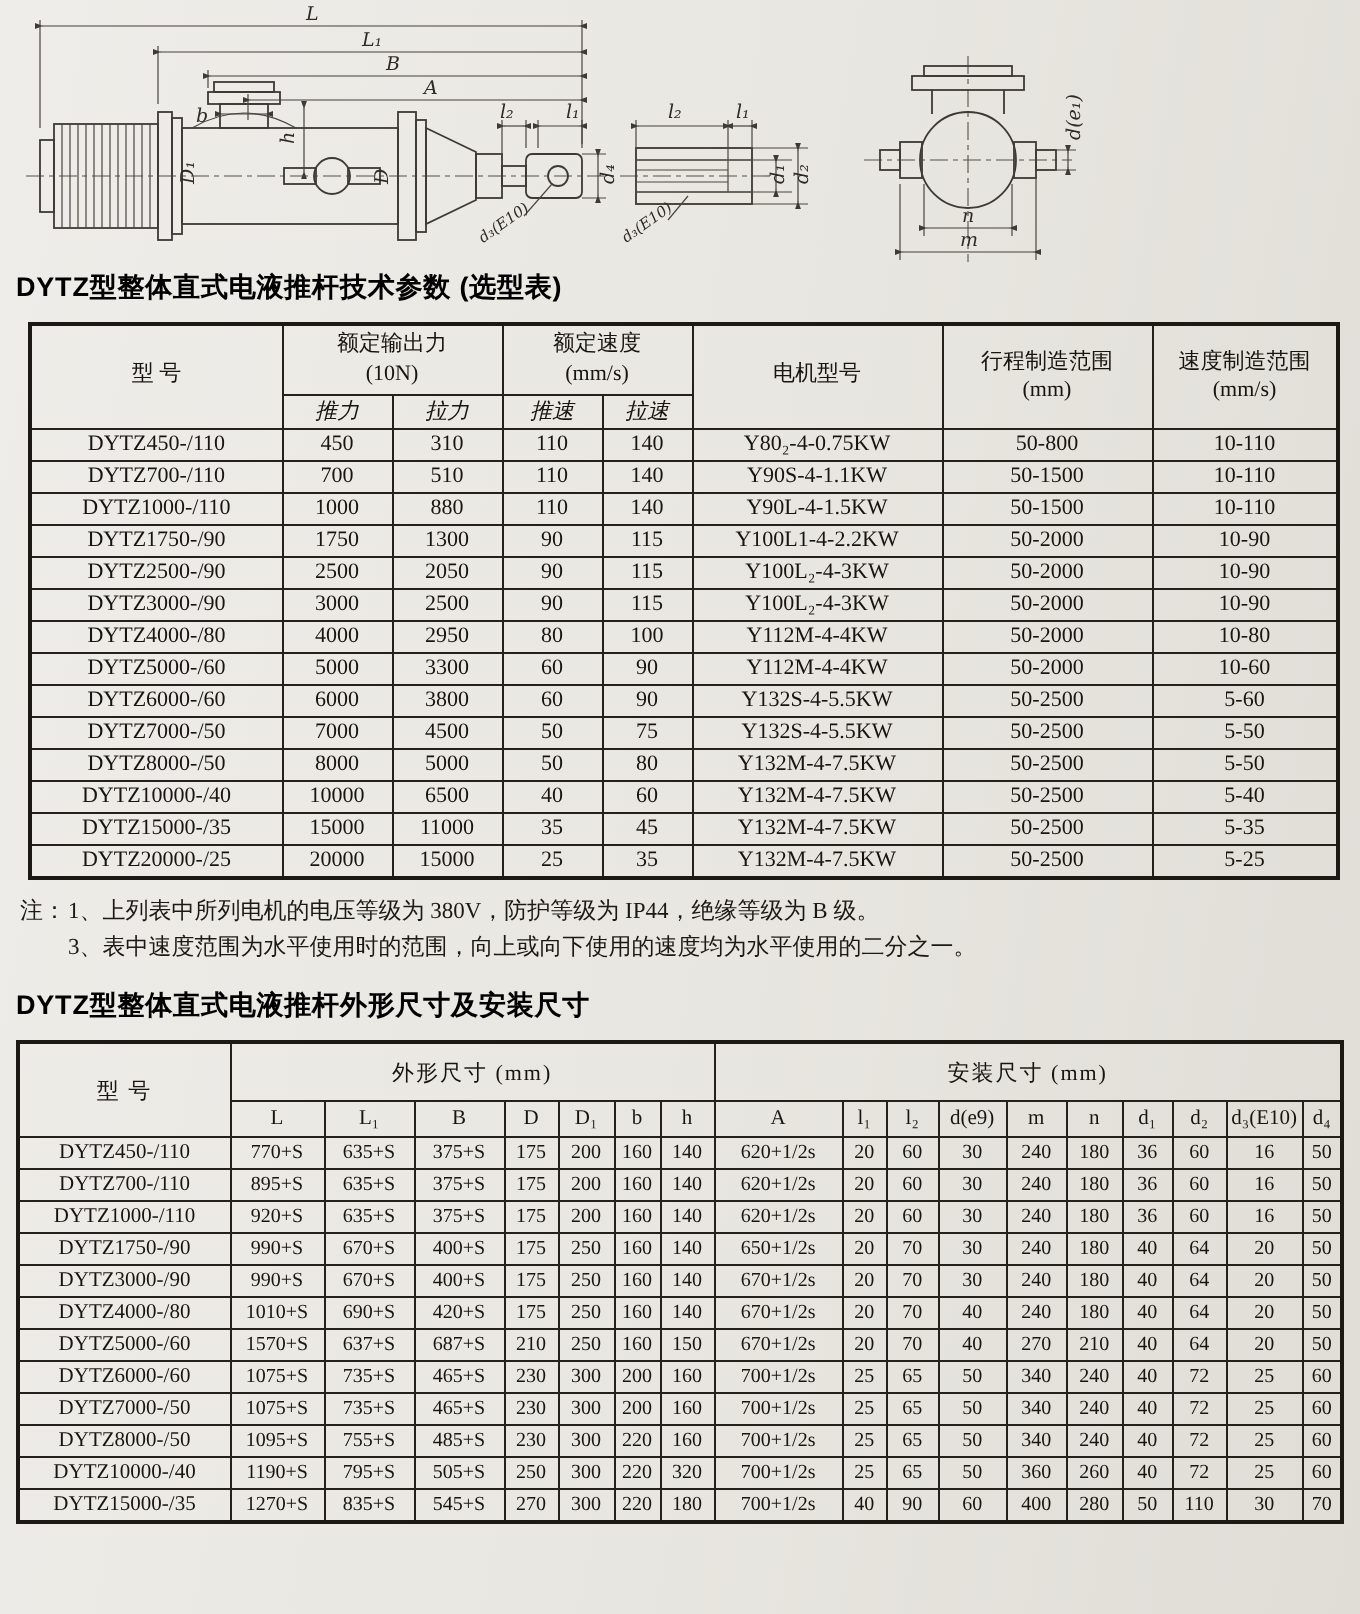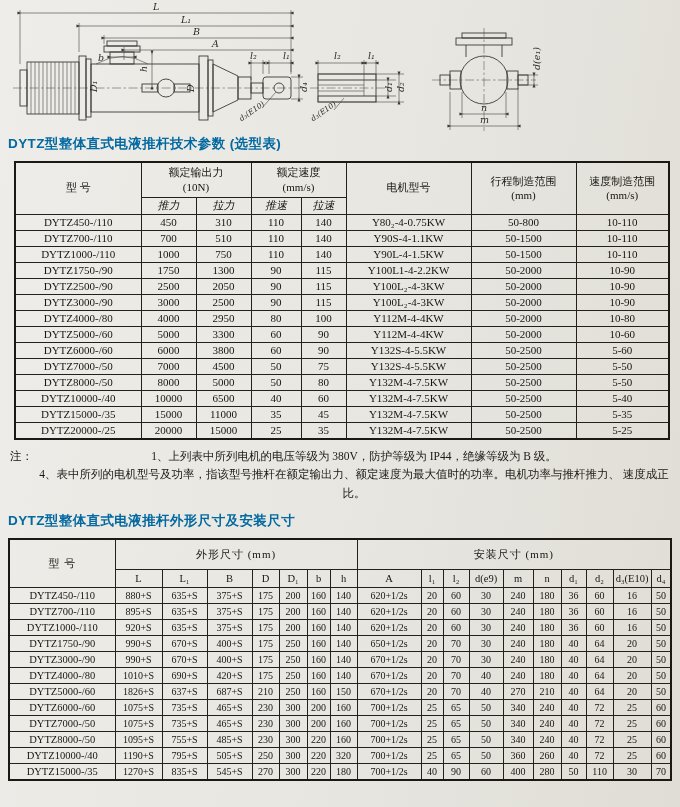--- a/index.html
+++ b/index.html
@@ -21,21 +21,21 @@
   .dwg-cl    { stroke:#55504a; stroke-width:0.55; fill:none; stroke-dasharray:9 2.5 2.5 2.5; }
   .dwg-dim   { stroke:#45413b; stroke-width:0.6; fill:none; }
   .dwg-label { font-family:"DejaVu Serif","Liberation Serif",serif; font-style:italic;
                font-size:9.5px; fill:#2e2b26; }
   .dwg-label-sm { font-size:7.5px; }
 
   
   .sec-title {
     font-family:"Liberation Sans","DejaVu Sans",sans-serif;
     font-weight:bold; font-size:13.5px; letter-spacing:0.4px;
-    color:#0369a1; padding:0 0 0 8px;
+    color:#000000; padding:0 0 0 8px;
   }
   .title1 { margin-top:3px; margin-bottom:8px; }
   .title2 { margin-top:10px; margin-bottom:8px; }
 
   
   table { border-collapse:collapse; table-layout:fixed; background:transparent; }
   th, td {
     border:1px solid #24201a; text-align:center; vertical-align:middle;
     padding:0 1px; overflow:hidden; white-space:nowrap; font-weight:normal;
   }
@@ -52,21 +52,21 @@
 
   .hdr-2line div { line-height:1.3; }
 
   
   .notes {
     position:relative; margin:7px 6px 0 10px;
     font-size:11.5px; line-height:1.62; color:#1c1813;
   }
   .notes-prefix { position:absolute; left:0; top:0; }
   .notes-items { margin-left:24px; }
-  .note-item { text-align:center; }
+  .note-item { text-align:left; }
 </style>
 </head>
 <body>
 
 <div class="page">
 
   <div class="drawing">
     <svg width="680" height="132" viewBox="0 0 680 132">
       <defs>
         <marker id="arr" viewBox="0 0 10 10" refX="1.5" refY="5" markerWidth="7" markerHeight="7" orient="auto-start-reverse">
@@ -238,21 +238,21 @@
           <td>510</td>
           <td>110</td>
           <td>140</td>
           <td>Y90S-4-1.1KW</td>
           <td>50-1500</td>
           <td>10-110</td>
         </tr>
         <tr>
           <td>DYTZ1000-/110</td>
           <td>1000</td>
-          <td>750</td>
+          <td>880</td>
           <td>110</td>
           <td>140</td>
           <td>Y90L-4-1.5KW</td>
           <td>50-1500</td>
           <td>10-110</td>
         </tr>
         <tr>
           <td>DYTZ1750-/90</td>
           <td>1750</td>
           <td>1300</td>
@@ -362,21 +362,21 @@
           <td>50-2500</td>
           <td>5-25</td>
         </tr>
       </tbody>
   </table>
 
   <div class="notes">
     <span class="notes-prefix">注：</span>
     <div class="notes-items">
       <div class="note-item">1、上列表中所列电机的电压等级为 380V，防护等级为 IP44，绝缘等级为 B 级。</div>
-      <div class="note-item">4、表中所列的电机型号及功率，指该型号推杆在额定输出力、额定速度为最大值时的功率。电机功率与推杆推力、 速度成正比。</div>
+      <div class="note-item">3、表中速度范围为水平使用时的范围，向上或向下使用的速度均为水平使用的二分之一。</div>
     </div>
   </div>
 
   <div class="sec-title title2">DYTZ型整体直式电液推杆外形尺寸及安装尺寸</div>
 
   <table class="dim-table">
     <colgroup>
       <col style="width:106px">
       <col style="width:47px">
         <col style="width:45px">
@@ -418,21 +418,21 @@
         <th>n</th>
         <th>d₁</th>
         <th>d₂</th>
         <th>d₃(E10)</th>
         <th>d₄</th>
       </tr>
     </thead>
     <tbody>
         <tr>
           <td>DYTZ450-/110</td>
-          <td>880+S</td>
+          <td>770+S</td>
           <td>635+S</td>
           <td>375+S</td>
           <td>175</td>
           <td>200</td>
           <td>160</td>
           <td>140</td>
           <td>620+1/2s</td>
           <td>20</td>
           <td>60</td>
           <td>30</td>
@@ -538,21 +538,21 @@
           <td>40</td>
           <td>240</td>
           <td>180</td>
           <td>40</td>
           <td>64</td>
           <td>20</td>
           <td>50</td>
         </tr>
         <tr>
           <td>DYTZ5000-/60</td>
-          <td>1826+S</td>
+          <td>1570+S</td>
           <td>637+S</td>
           <td>687+S</td>
           <td>210</td>
           <td>250</td>
           <td>160</td>
           <td>150</td>
           <td>670+1/2s</td>
           <td>20</td>
           <td>70</td>
           <td>40</td>

